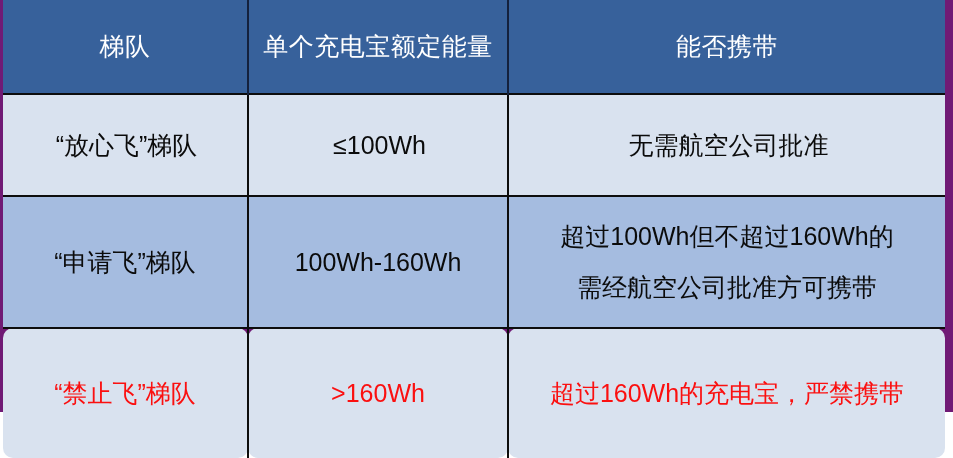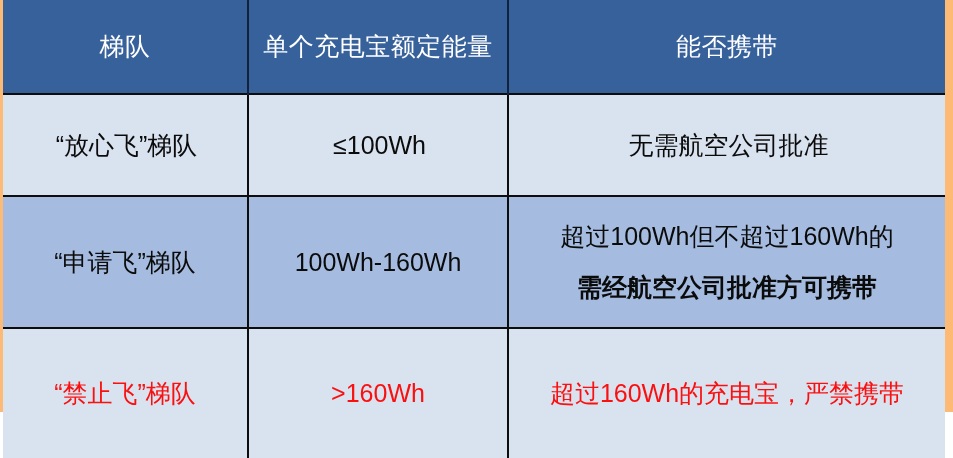--- a/index.html
+++ b/index.html
@@ -12,21 +12,21 @@
     width: 953px;
     height: 458px;
     overflow: hidden;
     font-family: "Liberation Sans", "DejaVu Sans", sans-serif;
   }
 
   .table-wrap {
     position: relative;
     width: 953px;
     height: 412px;
-    background: #fdba74;
+    background: #701a75;
   }
 
   table.rules-table {
     position: absolute;
     left: 3px;
     top: 0px;
     width: 942px;
     border-collapse: collapse;
     table-layout: fixed;
   }
@@ -63,26 +63,26 @@
     color: #0b0b0b;
     line-height: 1.32;
   }
   tr.body-row td:last-child { border-right: none; }
 
   tr.row-light td { background: #d9e2ef; }
   tr.row-dark  td { background: #a5bce0; }
 
   tr.row-1 td { height: 102px; padding-left: 9px; }
   tr.row-2 td { height: 132px; }
-  tr.row-3 td { height: 130px; }
+  tr.row-3 td { height: 130px; border-radius: 10px; }
 
   tr.row-danger td { color: #fb1010; }
 
   .cell-line { display: block; white-space: nowrap; }
-  .cell-lines .cell-line + .cell-line { margin-top: 18px; font-weight: bold; }
+  .cell-lines .cell-line + .cell-line { margin-top: 18px; }
 </style>
 </head>
 <body>
 
 <div class="table-wrap">
 
   <table class="rules-table">
     <colgroup>
       <col class="c1">
       <col class="c2">

